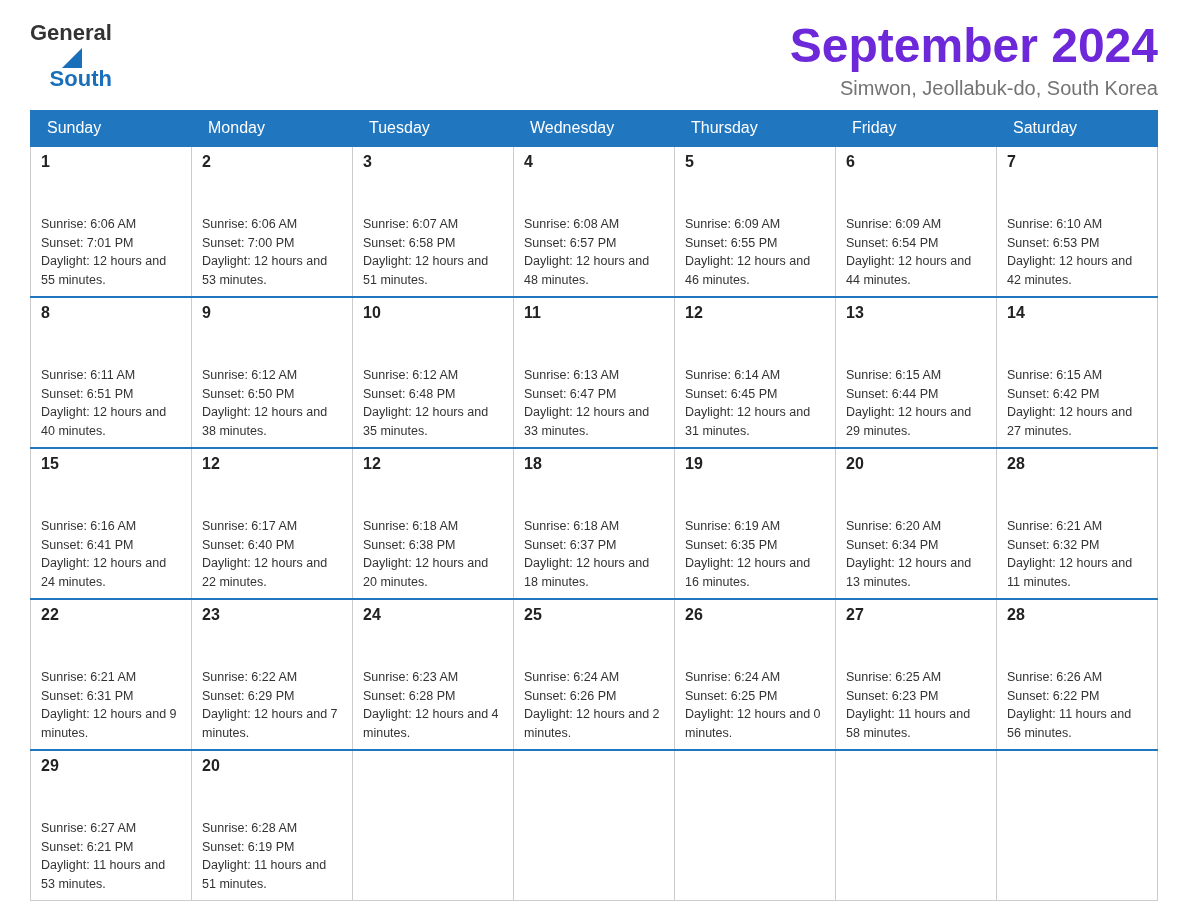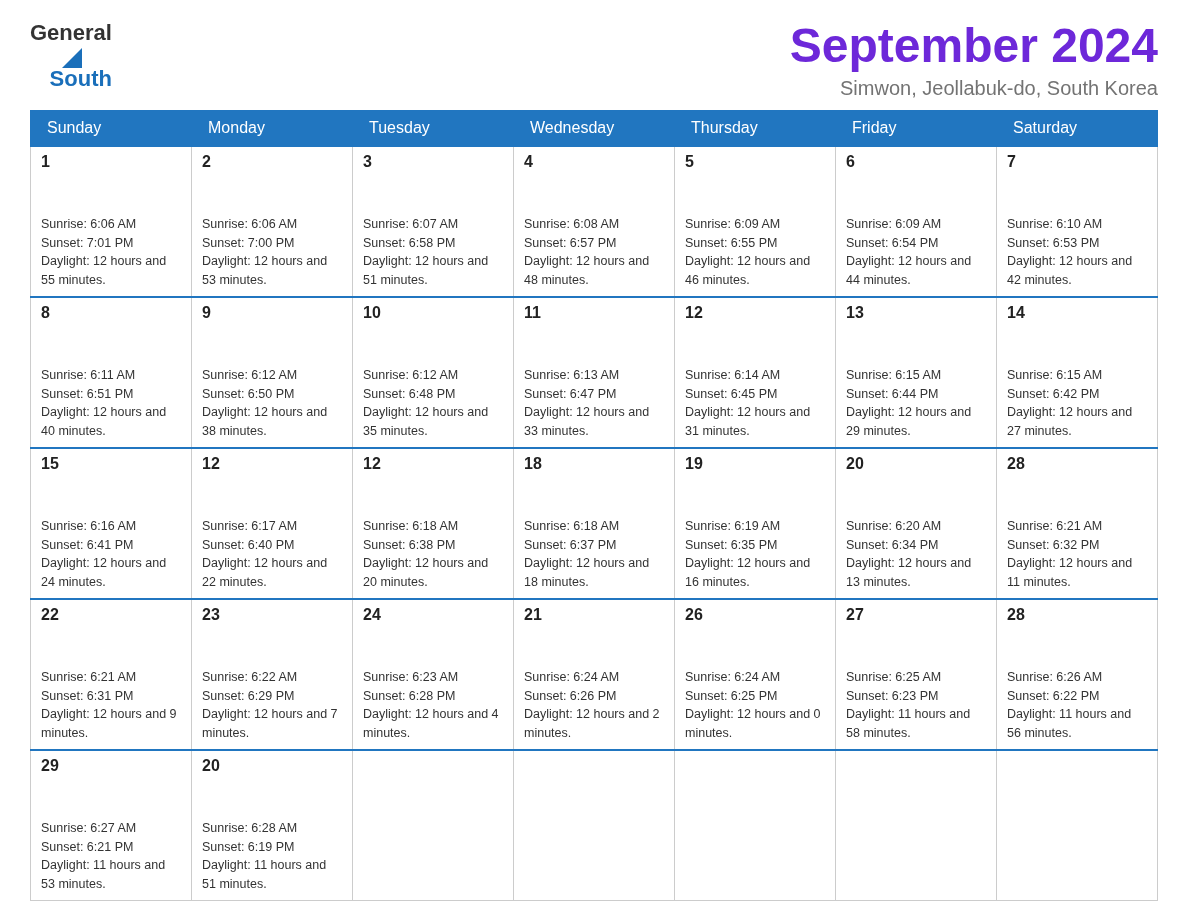--- a/index.html
+++ b/index.html
@@ -218,21 +218,21 @@
         </td>
         <td>
           <div class="day-number">23</div>
           <div class="day-info">Sunrise: 6:22 AM<br>Sunset: 6:29 PM<br>Daylight: 12 hours and 7 minutes.</div>
         </td>
         <td>
           <div class="day-number">24</div>
           <div class="day-info">Sunrise: 6:23 AM<br>Sunset: 6:28 PM<br>Daylight: 12 hours and 4 minutes.</div>
         </td>
         <td>
-          <div class="day-number">21</div>
+          <div class="day-number">25</div>
           <div class="day-info">Sunrise: 6:24 AM<br>Sunset: 6:26 PM<br>Daylight: 12 hours and 2 minutes.</div>
         </td>
         <td>
           <div class="day-number">26</div>
           <div class="day-info">Sunrise: 6:24 AM<br>Sunset: 6:25 PM<br>Daylight: 12 hours and 0 minutes.</div>
         </td>
         <td>
           <div class="day-number">27</div>
           <div class="day-info">Sunrise: 6:25 AM<br>Sunset: 6:23 PM<br>Daylight: 11 hours and 58 minutes.</div>
         </td>

